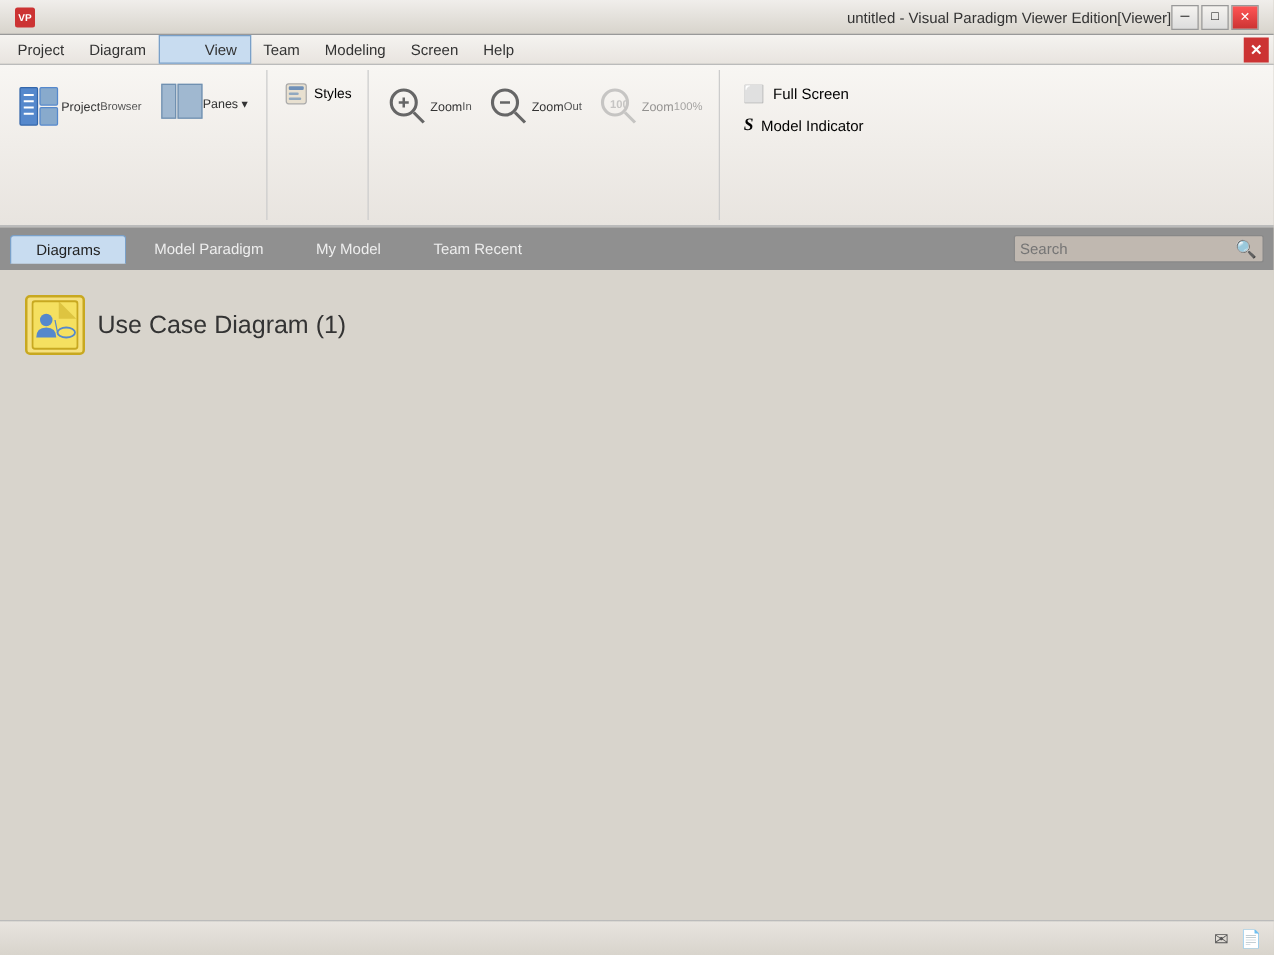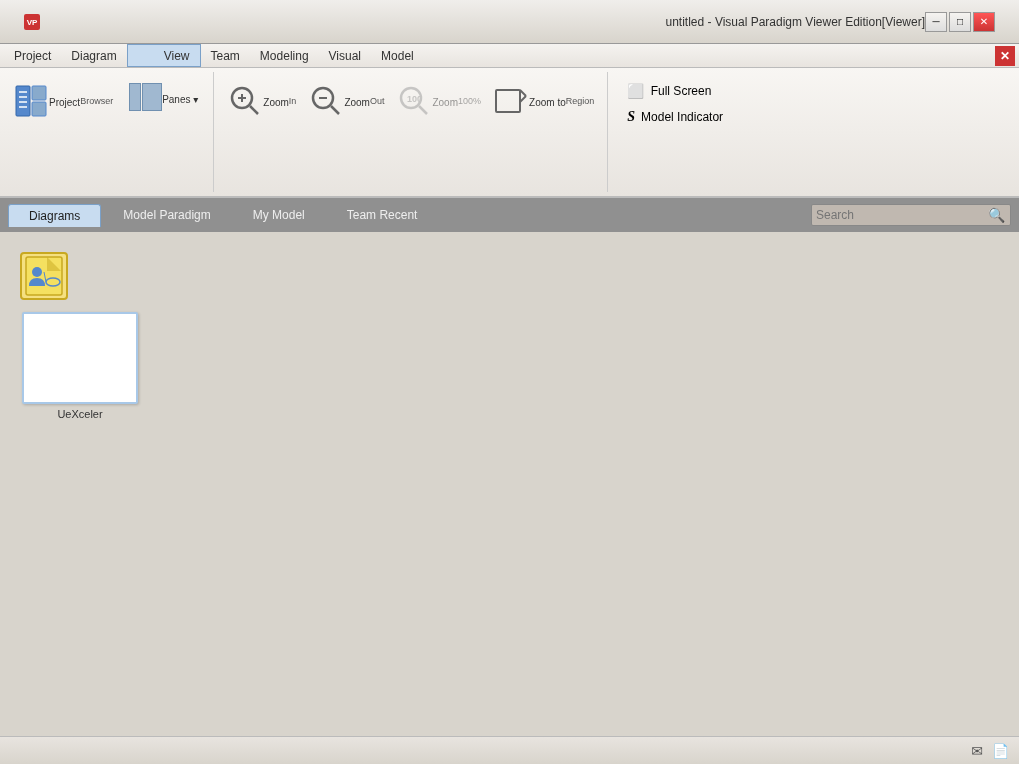--- a/index.html
+++ b/index.html
@@ -1,24 +1,24 @@
 <!DOCTYPE html>
 <html><head>
   <meta charset="utf-8">
   <style>
     * { margin: 0; padding: 0; box-sizing: border-box; }
     body { width: 1019px; height: 764px; overflow: hidden; font-family: Arial, sans-serif; font-size: 12px; background: #d4d0c8; }
 
     
     #title-bar {
-      height: 44px;
+      height: 28px;
       background: linear-gradient(to bottom, #f0eeeb, #d8d4cc);
       display: flex;
       align-items: center;
-      padding: 0 24px;
+      padding: 0 12px;
       border-bottom: 1px solid #999;
       position: relative;
     }
     #title-bar .icon {
       width: 16px; height: 16px;
       background: #cc3333;
       border-radius: 2px;
       margin-right: 6px;
       display: flex; align-items: center; justify-content: center;
       font-size: 10px; color: white; font-weight: bold;
@@ -324,22 +324,22 @@
     <button class="win-btn close">✕</button>
   </div>
 </div>
 
 <div id="menu-bar">
   <div class="menu-item">Project</div>
   <div class="menu-item">Diagram</div>
   <div class="menu-item active">View</div>
   <div class="menu-item">Team</div>
   <div class="menu-item">Modeling</div>
-  <div class="menu-item">Visual</div>
-  <div class="menu-item">Model</div>
+  <div class="menu-item">Screen</div>
+  <div class="menu-item">Help</div>
   <button id="menu-close">✕</button>
 </div>
 
 <div id="toolbar">
 
   <div class="toolbar-section">
     <div class="toolbar-section-content">
 
       <button class="tool-btn">
         <div class="tool-icon">
@@ -360,20 +360,35 @@
       <button class="panes-btn">
         <div class="panes-icon-row">
           <div class="pane-mini"></div>
           <div class="pane-mini" style="width:20px;"></div>
         </div>
         <div class="tool-label">Panes ▾</div>
       </button>
     </div>
   </div>
 
+  <div class="toolbar-section">
+    <div class="toolbar-section-content">
+      <button class="small-tool-btn">
+        <div class="small-icon">
+          <svg width="18" height="18" viewBox="0 0 18 18">
+            <rect x="1" y="1" width="16" height="16" rx="2" fill="#e8e0d0" stroke="#aaa" stroke-width="1"></rect>
+            <rect x="3" y="3" width="12" height="3" rx="1" fill="#7090b8"></rect>
+            <rect x="3" y="8" width="8" height="2" rx="1" fill="#90a8c0"></rect>
+            <rect x="3" y="12" width="10" height="2" rx="1" fill="#90a8c0"></rect>
+          </svg>
+        </div>
+        <span>Styles</span>
+      </button>
+    </div>
+  </div>
 
   <div class="toolbar-section">
     <div class="toolbar-section-content" style="gap:2px;">
 
       <button class="tool-btn" style="min-width:54px;">
         <div class="tool-icon">
           <svg width="34" height="34" viewBox="0 0 34 34">
             <circle cx="14" cy="14" r="10" fill="none" stroke="#666" stroke-width="2.5"></circle>
             <line x1="10" y1="14" x2="18" y2="14" stroke="#666" stroke-width="2"></line>
             <line x1="14" y1="10" x2="14" y2="18" stroke="#666" stroke-width="2"></line>
@@ -401,31 +416,20 @@
           <svg width="34" height="34" viewBox="0 0 34 34">
             <circle cx="14" cy="14" r="10" fill="none" stroke="#999" stroke-width="2.5"></circle>
             <text x="10" y="18" fill="#999" font-size="9" font-weight="bold">100</text>
             <line x1="22" y1="22" x2="30" y2="30" stroke="#999" stroke-width="2.5"></line>
           </svg>
         </div>
         <div class="tool-label">Zoom</div>
         <div class="tool-sublabel">100%</div>
       </button>
 
-      <button class="tool-btn" style="min-width:54px;">
-        <div class="tool-icon">
-          <svg width="34" height="34" viewBox="0 0 34 34">
-            <rect x="2" y="6" width="24" height="22" rx="1" fill="none" stroke="#666" stroke-width="2"></rect>
-            <line x1="26" y1="18" x2="32" y2="12" stroke="#666" stroke-width="2"></line>
-            <line x1="26" y1="6" x2="32" y2="12" stroke="#666" stroke-width="2"></line>
-          </svg>
-        </div>
-        <div class="tool-label">Zoom to</div>
-        <div class="tool-sublabel">Region</div>
-      </button>
     </div>
   </div>
 
   <div class="toolbar-right-section">
     <button class="right-tool-btn">
       <span style="font-size:14px;">⬜</span>
       <span>Full Screen</span>
     </button>
     <button class="right-tool-btn">
       <span style="font-size:14px; font-style:italic; font-weight:bold; font-family:serif;">S</span>
@@ -455,26 +459,21 @@
           <rect x="1" y="1" width="36" height="38" rx="2" fill="#f5e060" stroke="#c8a820" stroke-width="1.5"></rect>
           <path d="M22 1 L36 15 L22 15 Z" fill="#c8a820" opacity="0.5"></path>
 
           <circle cx="12" cy="16" r="5" fill="#5588cc"></circle>
           <path d="M4 30 Q4 22 12 22 Q20 22 20 30" fill="#5588cc"></path>
 
           <ellipse cx="28" cy="26" rx="7" ry="4" fill="none" stroke="#5588cc" stroke-width="1.5"></ellipse>
           <line x1="19" y1="16" x2="21" y2="26" stroke="#5588cc" stroke-width="1"></line>
         </svg>
       </div>
-    </div>
-    <div class="diagrams-grid">
-      <div class="diagram-thumb">
-        <div class="diagram-thumb-img"></div>
-        <div class="diagram-thumb-label">UeXceler</div>
-      </div>
+      <div class="diagram-type-title">Use Case Diagram (1)</div>
     </div>
   </div>
 </div>
 
 <div id="status-bar">
   <div class="status-icon">✉</div>
   <div class="status-icon">📄</div>
 </div>
 
 </body></html>

